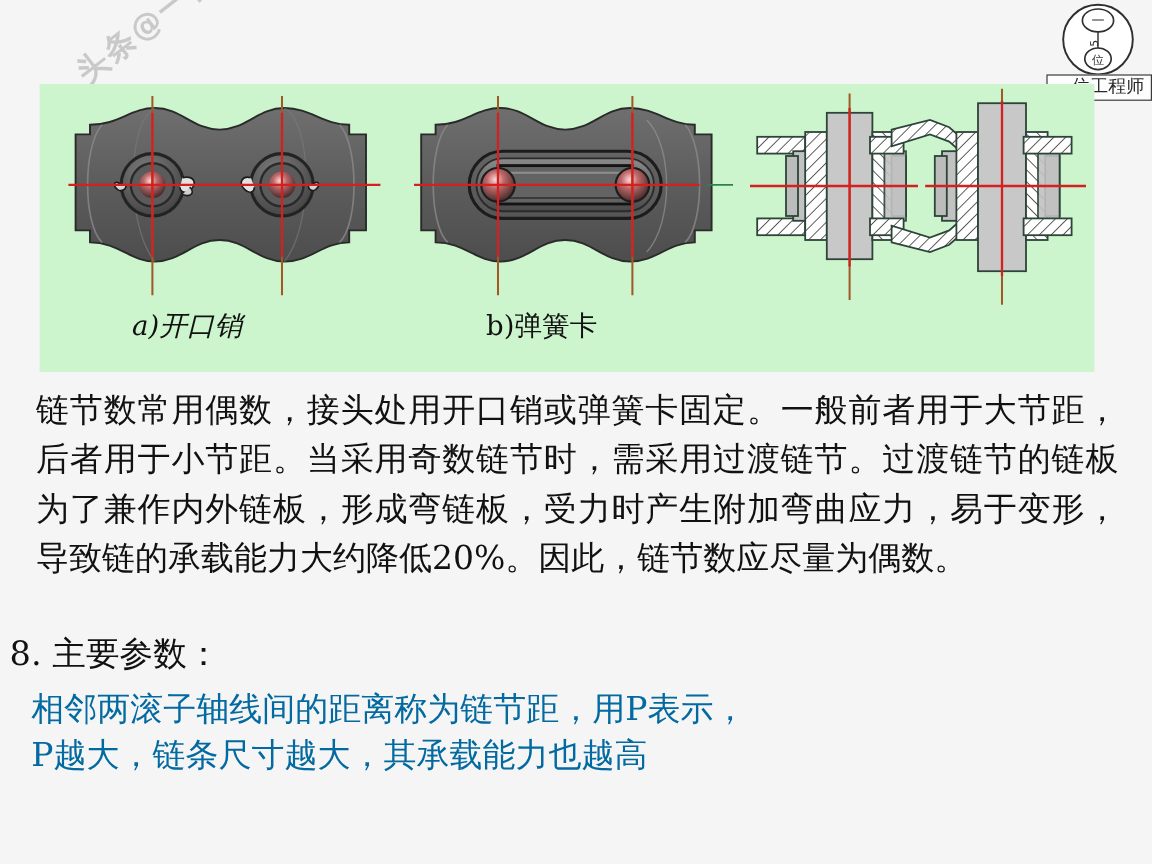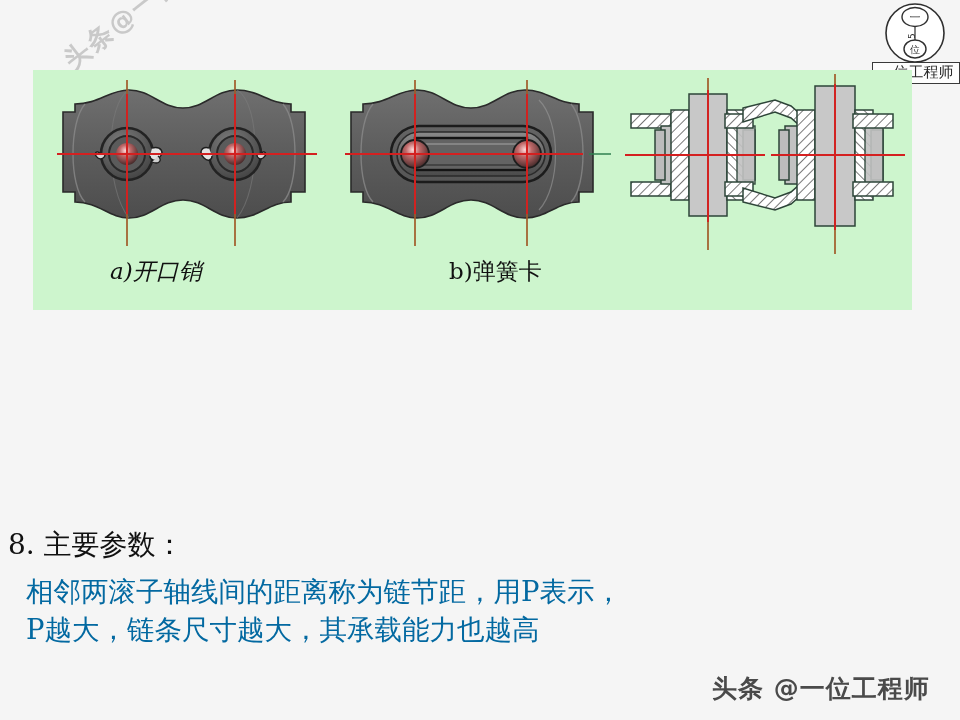--- a/index.html
+++ b/index.html
@@ -43,21 +43,21 @@
   .fig-b{left:310px;width:268px;}
   .fig-c{left:592px;width:280px;}
   .fig svg{display:block;width:100%;height:100%;}
 
   .cap-row{position:absolute;left:0;top:186px;width:879px;height:46px;}
   .cap{
     position:absolute;top:0;font-size:23px;color:#111;white-space:nowrap;
     font-family:"DejaVu Serif","Liberation Serif",serif;
   }
   .cap-a{left:77px;font-style:italic;}
-  .cap-b{left:372px;margin-left:44px;}
+  .cap-b{left:372px;}
   .cap-c{left:668px;}
 
   
   .para-main{
     position:absolute;left:30px;top:322px;width:902px;
     font-size:27.5px;line-height:41px;color:#111;
     text-align:justify;text-justify:inter-ideograph;
     font-family:"DejaVu Serif","Liberation Serif",serif;
   }
   .heading-3{
@@ -266,23 +266,23 @@
         <line x1="146" y1="85" x2="280" y2="85" stroke="#d42020" stroke-width="1.9"></line>
       </svg>
     </div>
 
     <div class="cap-row">
       <div class="cap cap-a">a)开口销</div>
       <div class="cap cap-b">b)弹簧卡</div>
     </div>
   </div>
 
+  <div class="para-main">链节数常用偶数，接头处用开口销或弹簧卡固定。一般前者用于大节距，后者用于小节距。当采用奇数链节时，需采用过渡链节。过渡链节的链板为了兼作内外链板，形成弯链板，受力时产生附加弯曲应力，易于变形，导致链的承载能力大约降低20%。因此，链节数应尽量为偶数。</div>
 
   <div class="heading-3">8. 主要参数：</div>
 
   <div class="para-sub">
     <div>相邻两滚子轴线间的距离称为链节距，用P表示，</div>
     <div>P越大，链条尺寸越大，其承载能力也越高</div>
   </div>
 
-  <div class="wm-bottom">头条 @一位工程师</div>
 
 </div>
 
 </body></html>

